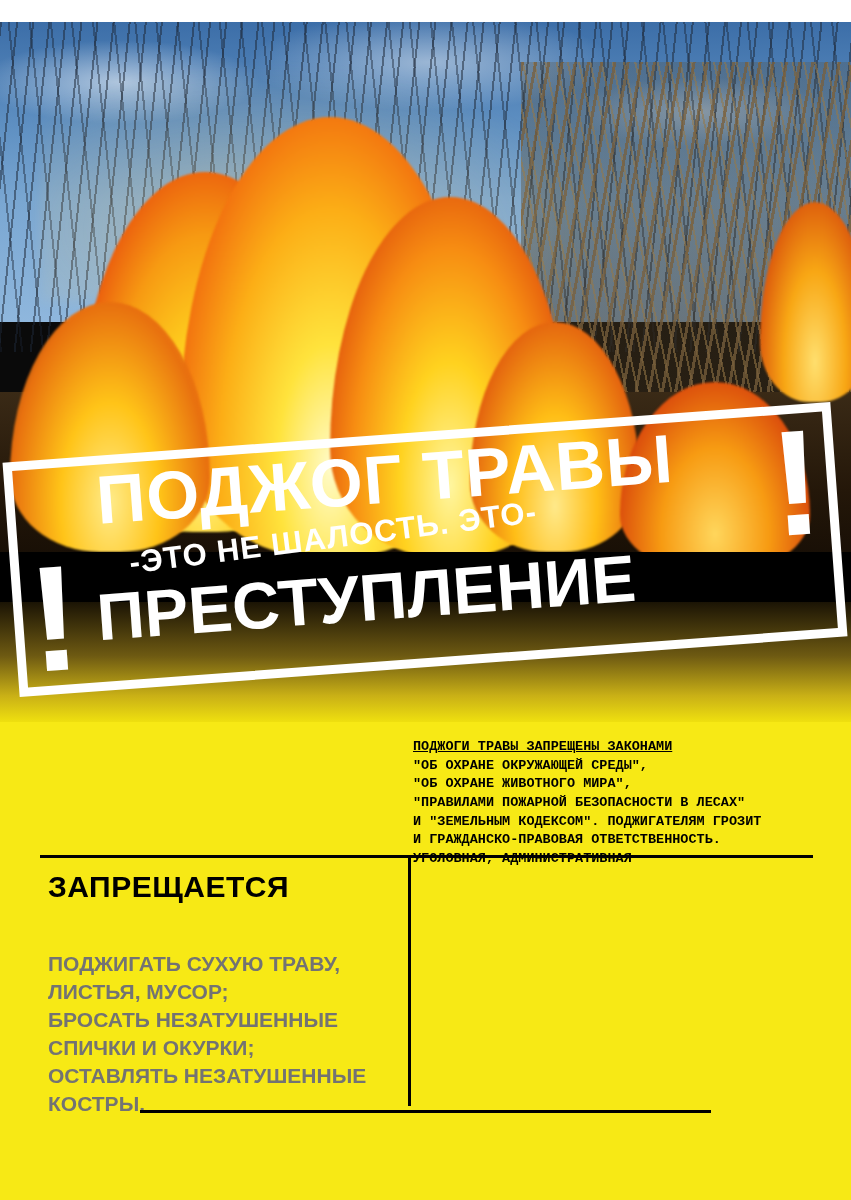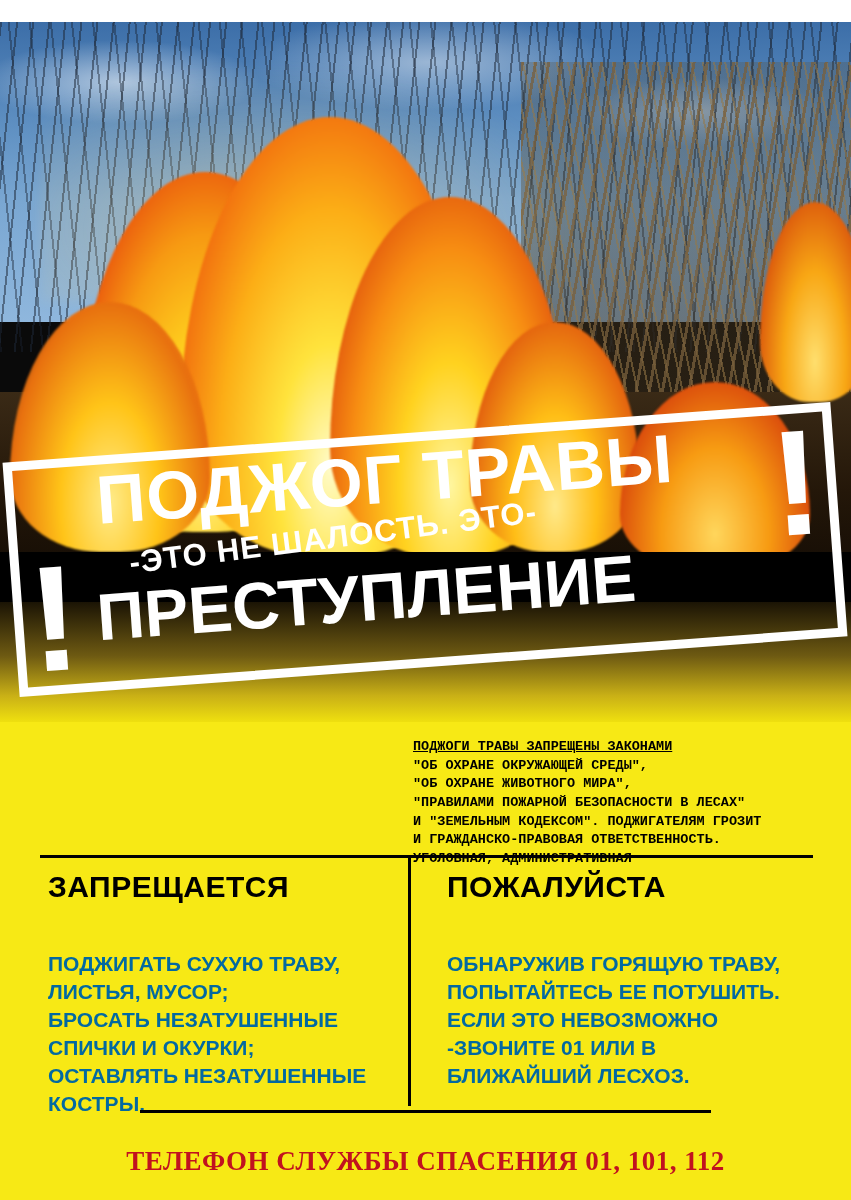--- a/index.html
+++ b/index.html
@@ -258,21 +258,21 @@
   .col-title {
     font-size: 30px;
     font-weight: bold;
     color: #000000;
     letter-spacing: 0.5px;
     margin-bottom: 46px;
   }
   .col-body {
     font-size: 21px;
     font-weight: bold;
-    color: #0369a1;
+    color: #737373;
     line-height: 1.33;
     white-space: pre-line;
   }
   .hr2 {
     position: absolute;
     left: 140px;
     right: 140px;
     top: 388px;
     height: 3px;
     background: #000000;
@@ -346,28 +346,19 @@
       <div class="col col-left">
         <div class="col-title">ЗАПРЕЩАЕТСЯ</div>
         <div class="col-body">ПОДЖИГАТЬ СУХУЮ ТРАВУ,
 ЛИСТЬЯ, МУСОР;
 БРОСАТЬ НЕЗАТУШЕННЫЕ
 СПИЧКИ И ОКУРКИ;
 ОСТАВЛЯТЬ НЕЗАТУШЕННЫЕ
 КОСТРЫ.</div>
       </div>
       <div class="divider"></div>
-      <div class="col col-right">
-        <div class="col-title">ПОЖАЛУЙСТА</div>
-        <div class="col-body">ОБНАРУЖИВ ГОРЯЩУЮ ТРАВУ,
-ПОПЫТАЙТЕСЬ ЕЕ ПОТУШИТЬ.
-ЕСЛИ ЭТО НЕВОЗМОЖНО
--ЗВОНИТЕ 01 ИЛИ В
-БЛИЖАЙШИЙ ЛЕСХОЗ.</div>
-      </div>
     </div>
 
     <div class="hr2"></div>
 
-    <div class="hotline">ТЕЛЕФОН СЛУЖБЫ СПАСЕНИЯ 01, 101, 112</div>
   </div>
 
 </div>
 
 </body></html>

